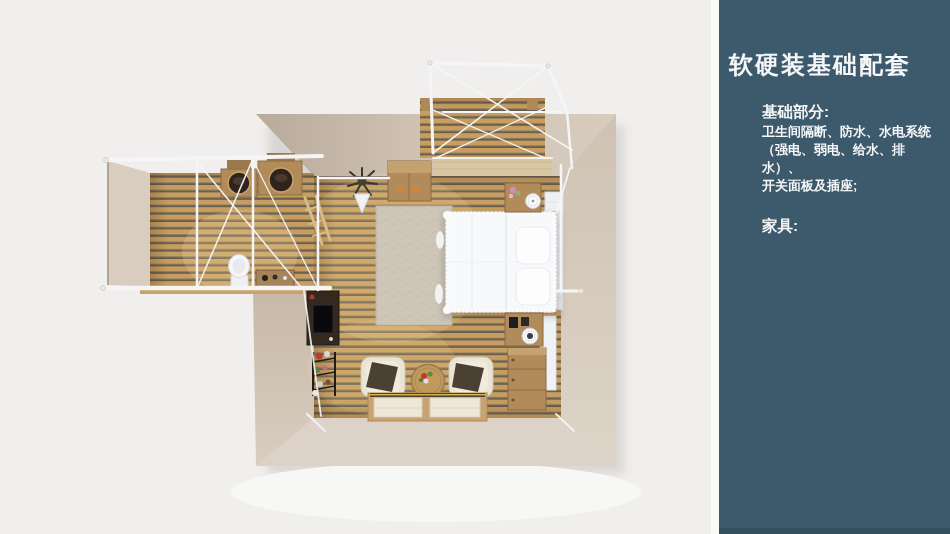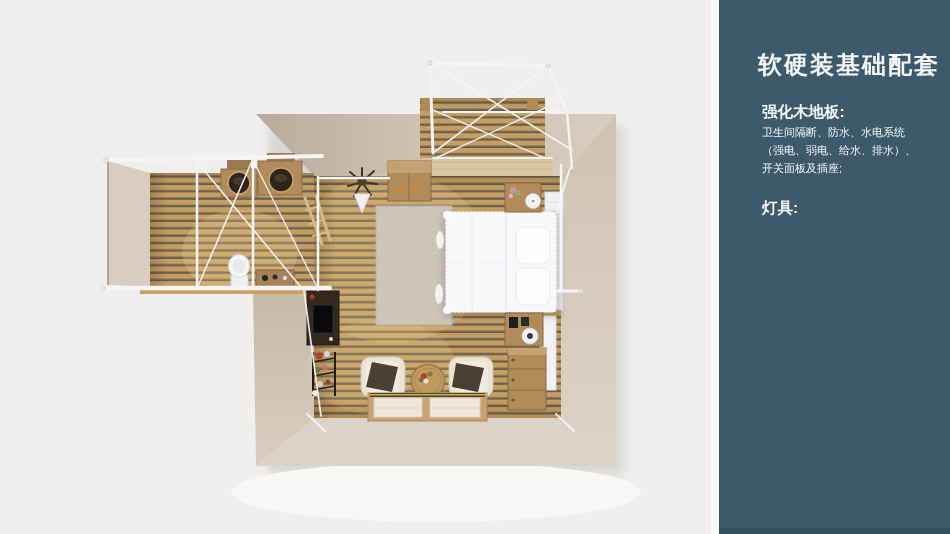--- a/index.html
+++ b/index.html
@@ -9,27 +9,27 @@
     font-family:"Liberation Sans","DejaVu Sans",sans-serif;
   }
   .plan-wrap{position:absolute;left:0;top:0;width:719px;height:534px;}
   .sep{position:absolute;left:711px;top:0;width:8px;height:534px;background:#fafaf9;}
   .sidebar{
     position:absolute;left:719px;top:0;width:231px;height:534px;
     box-sizing:border-box;color:#f5f7f8;
   }
   .sb-bottom{position:absolute;left:0;bottom:0;width:100%;height:6px;}
   .sb-title{
-    padding:50px 10px 0 10px;margin:0 0 22px 0;text-align:right;
+    padding:50px 10px 0 10px;margin:0 0 22px 0;text-align:left;
     font-size:24px;font-weight:bold;letter-spacing:2px;line-height:30px;
   }
   .sb-section{margin:21px 14px 0 43px;}
   .sb-section:first-of-type{margin-top:0;}
   .sb-head{font-size:15.5px;font-weight:bold;line-height:19px;margin-bottom:2px;}
-  .sb-body{font-size:11px;line-height:18px;white-space:pre-line;}
+  .sb-body{font-size:13px;line-height:18px;white-space:pre-line;font-weight:bold;}
 </style>
 </head>
 <body>
 
 <div class="stage">
 
   <div class="plan-wrap">
   <svg width="719" height="534" viewBox="0 0 719 534">
     <defs>
       <pattern id="wood" width="8" height="7.4" patternUnits="userSpaceOnUse">
@@ -332,30 +332,30 @@
       <circle cx="548" cy="66" r="2.2"></circle>
     </g>
   </svg>
   </div>
 
   <div class="sep"></div>
   <div class="sidebar" style="background: rgb(60, 90, 108); color: rgb(245, 247, 248);">
     <h1 class="sb-title">软硬装基础配套</h1>
 
     <div class="sb-section">
-      <div class="sb-head">强化木地板:</div>
+      <div class="sb-head">基础部分:</div>
       <div class="sb-body">卫生间隔断、防水、水电系统
 （强电、弱电、给水、排水）、
 开关面板及插座;</div>
     </div>
 
     <div class="sb-section">
+      <div class="sb-head">家具:</div>
     </div>
 
     <div class="sb-section">
-      <div class="sb-head">灯具:</div>
     </div>
 
 
 
     <div class="sb-bottom" style="background: rgb(51, 80, 94);"></div>
   </div>
 </div>
 
 </body></html>

